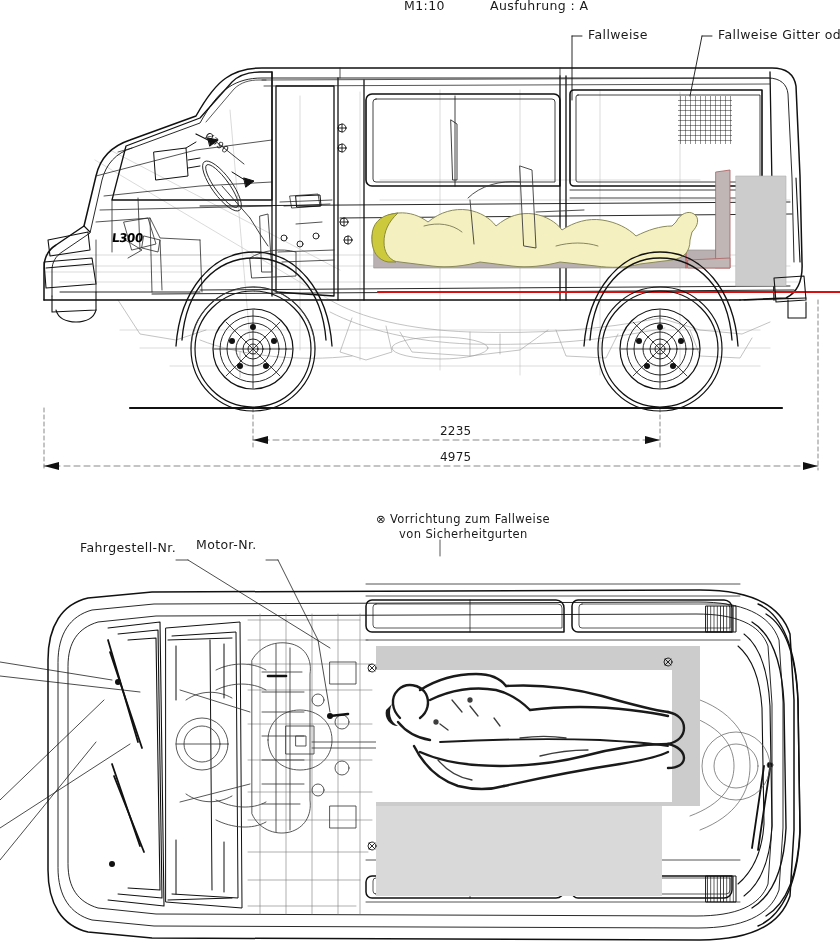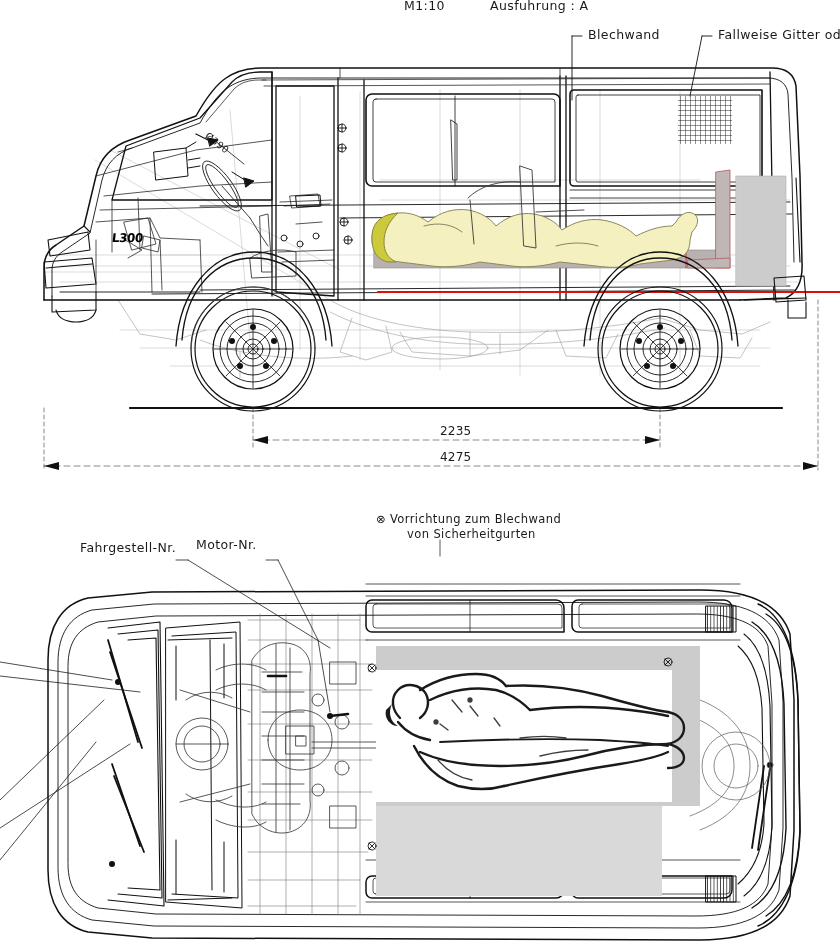--- a/index.html
+++ b/index.html
@@ -607,31 +607,31 @@
     <g stroke="#111" stroke-width="0.7" fill="none">
       <path d="M440 540 L440 556"></path>
     </g>
   </g>
   </g>
 </svg>
 
 <div class="lbl" style="left:404px;top:-2px;">M1:10</div>
 <div class="lbl" style="left:490px;top:-2px;">Ausfuhrung : A</div>
 
-<div class="lbl" style="left:588px;top:27px;">Blechwand</div>
+<div class="lbl" style="left:588px;top:27px;">Fallweise</div>
 
 <div class="lbl" style="left:718px;top:27px;">Fallweise Gitter oder</div>
 
 <div class="lbl rot" style="left:210px;top:130px;">Ø390</div>
 
 <div class="lbl badge" style="left:112px;top:231px;">L300</div>
 
 <div class="lbl dim" style="left:440px;top:424px;">2235</div>
-<div class="lbl dim" style="left:440px;top:450px;">4275</div>
+<div class="lbl dim" style="left:440px;top:450px;">4975</div>
 
 <div class="lbl sm" style="left:376px;top:512px;">⊗</div>
-<div class="lbl sm" style="left:390px;top:512px;">Vorrichtung zum Blechwand</div>
-<div class="lbl sm" style="left:399px;top:527px;margin-left:8px;">von Sicherheitgurten</div>
+<div class="lbl sm" style="left:390px;top:512px;">Vorrichtung zum Fallweise</div>
+<div class="lbl sm" style="left:399px;top:527px;">von Sicherheitgurten</div>
 
 <div class="lbl" style="left:80px;top:540px;">Fahrgestell-Nr.</div>
 <div class="lbl" style="left:196px;top:537px;">Motor-Nr.</div>
 
 </div>
 
 </body></html>

